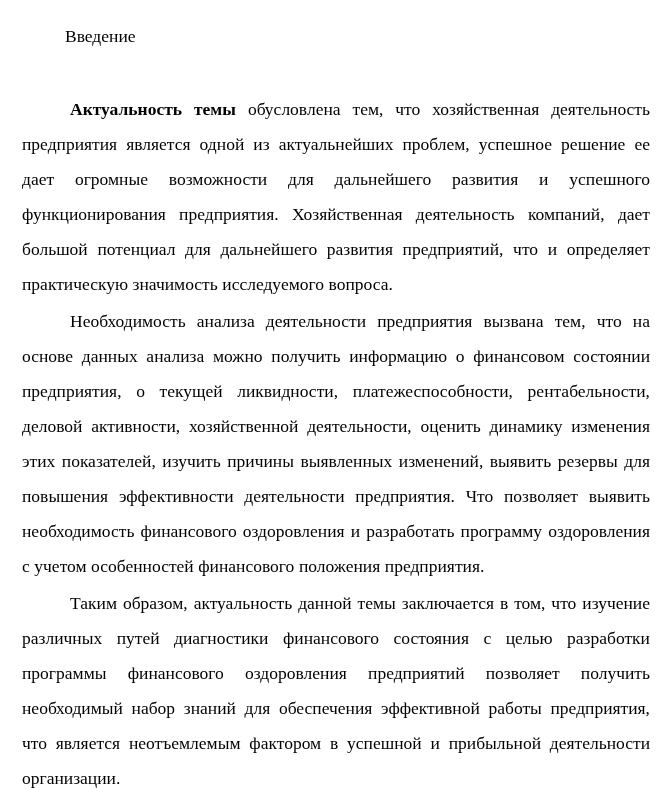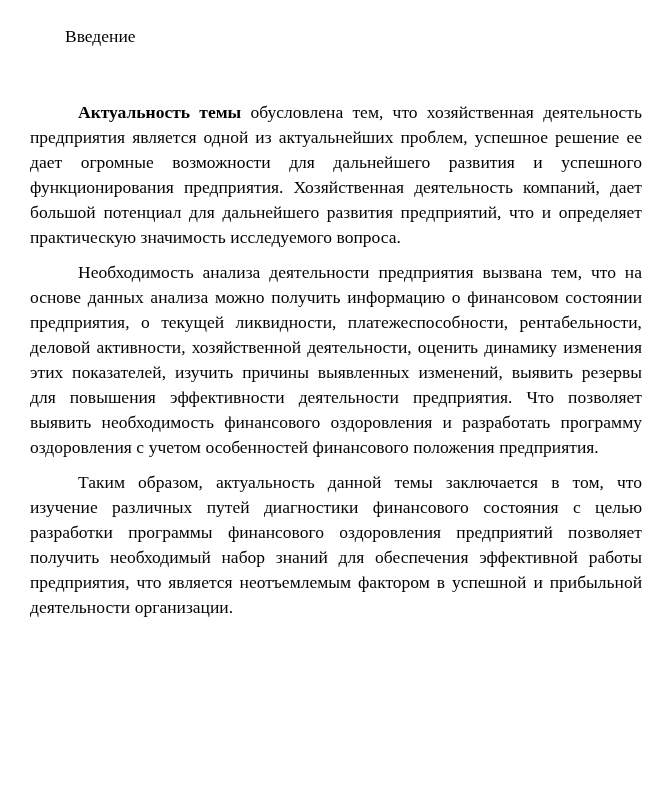--- a/index.html
+++ b/index.html
@@ -38,25 +38,25 @@
     padding-top: 20px;
     white-space: pre;
   }
 
   .gap-after-heading {
     height: 37px;
   }
 
   p.para {
     font-size: 17.5px;
-    line-height: 25px;
+    line-height: 35px;
     text-align: justify;
     text-justify: inter-word;
     text-indent: 48px;
-    margin: 10px;
+    margin: 2px;
     padding: 0;
     hyphens: none;
     -webkit-hyphens: none;
     word-spacing: 0.01em;
   }
 
   p.para .lead {
     font-weight: bold;
   }
 </style>

